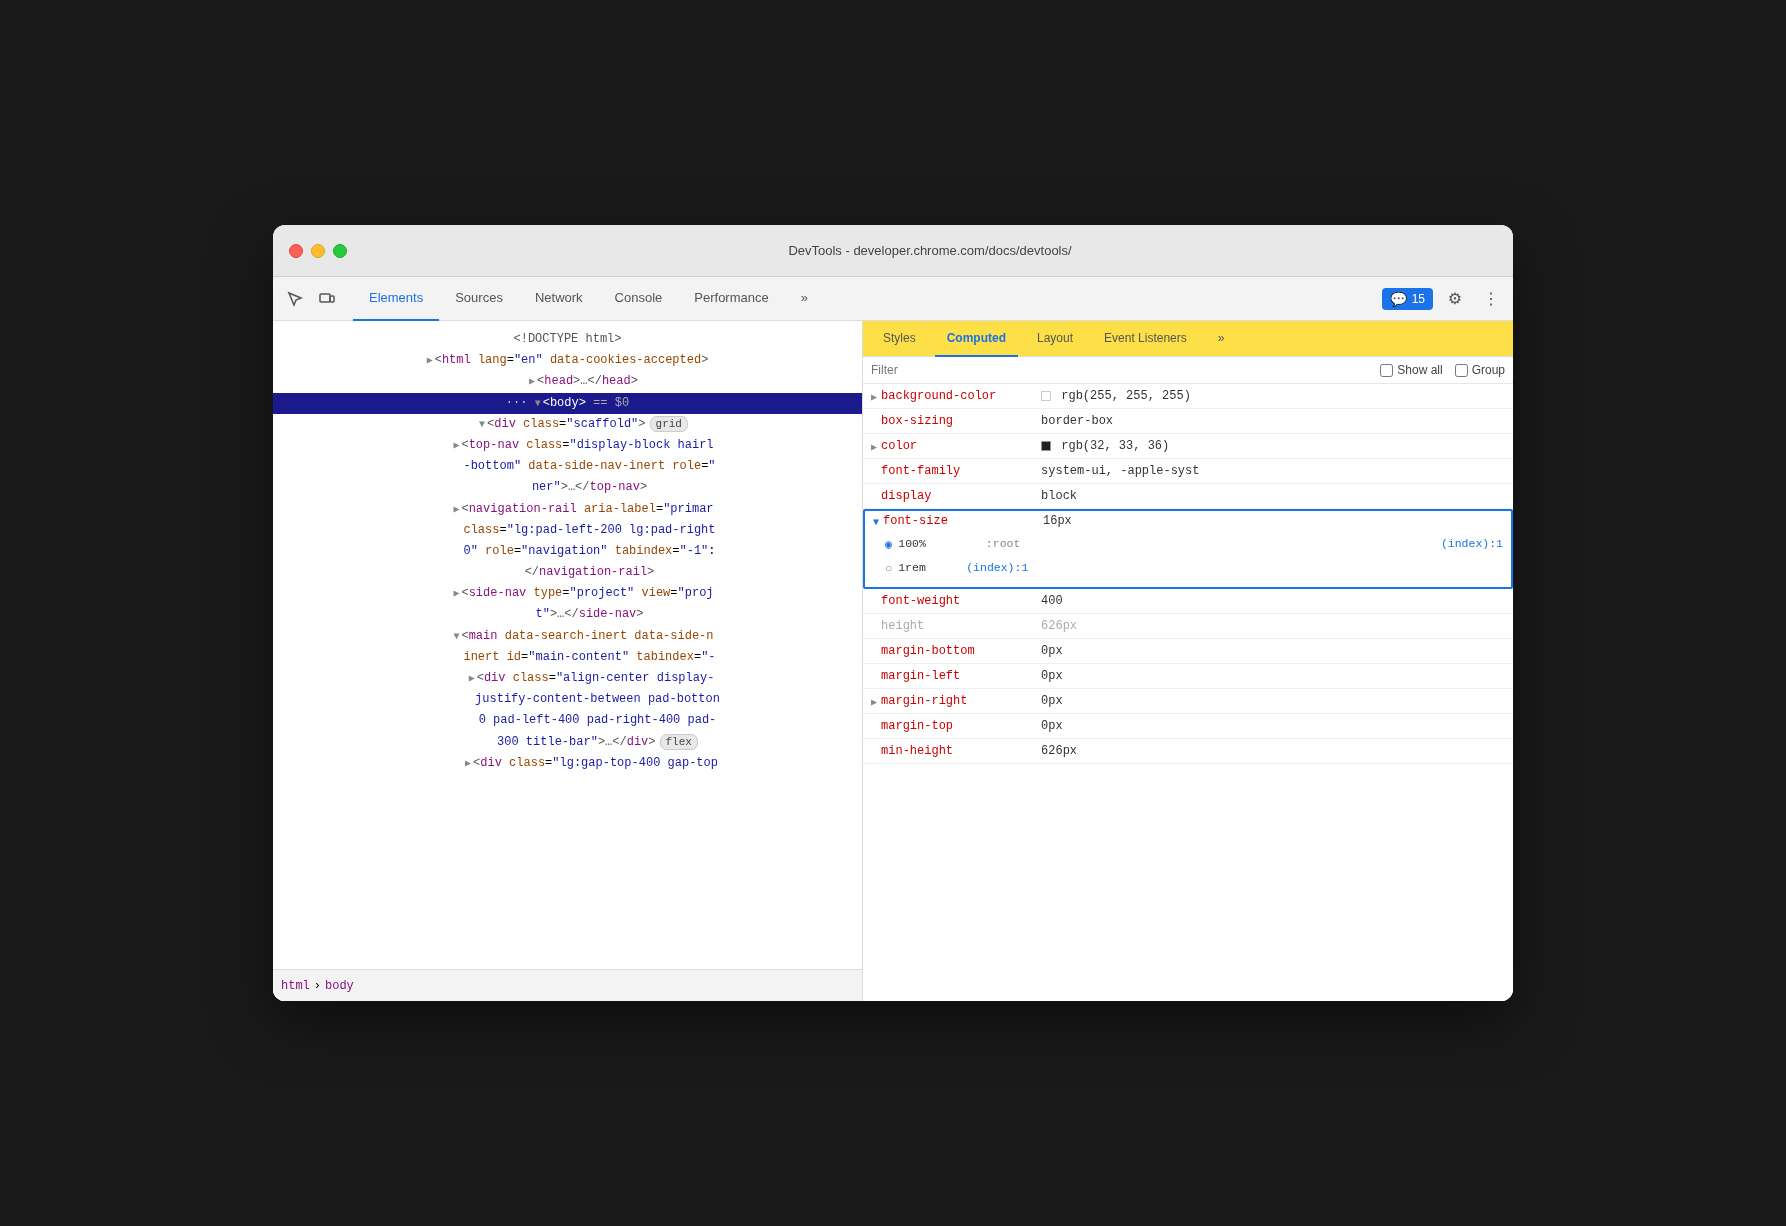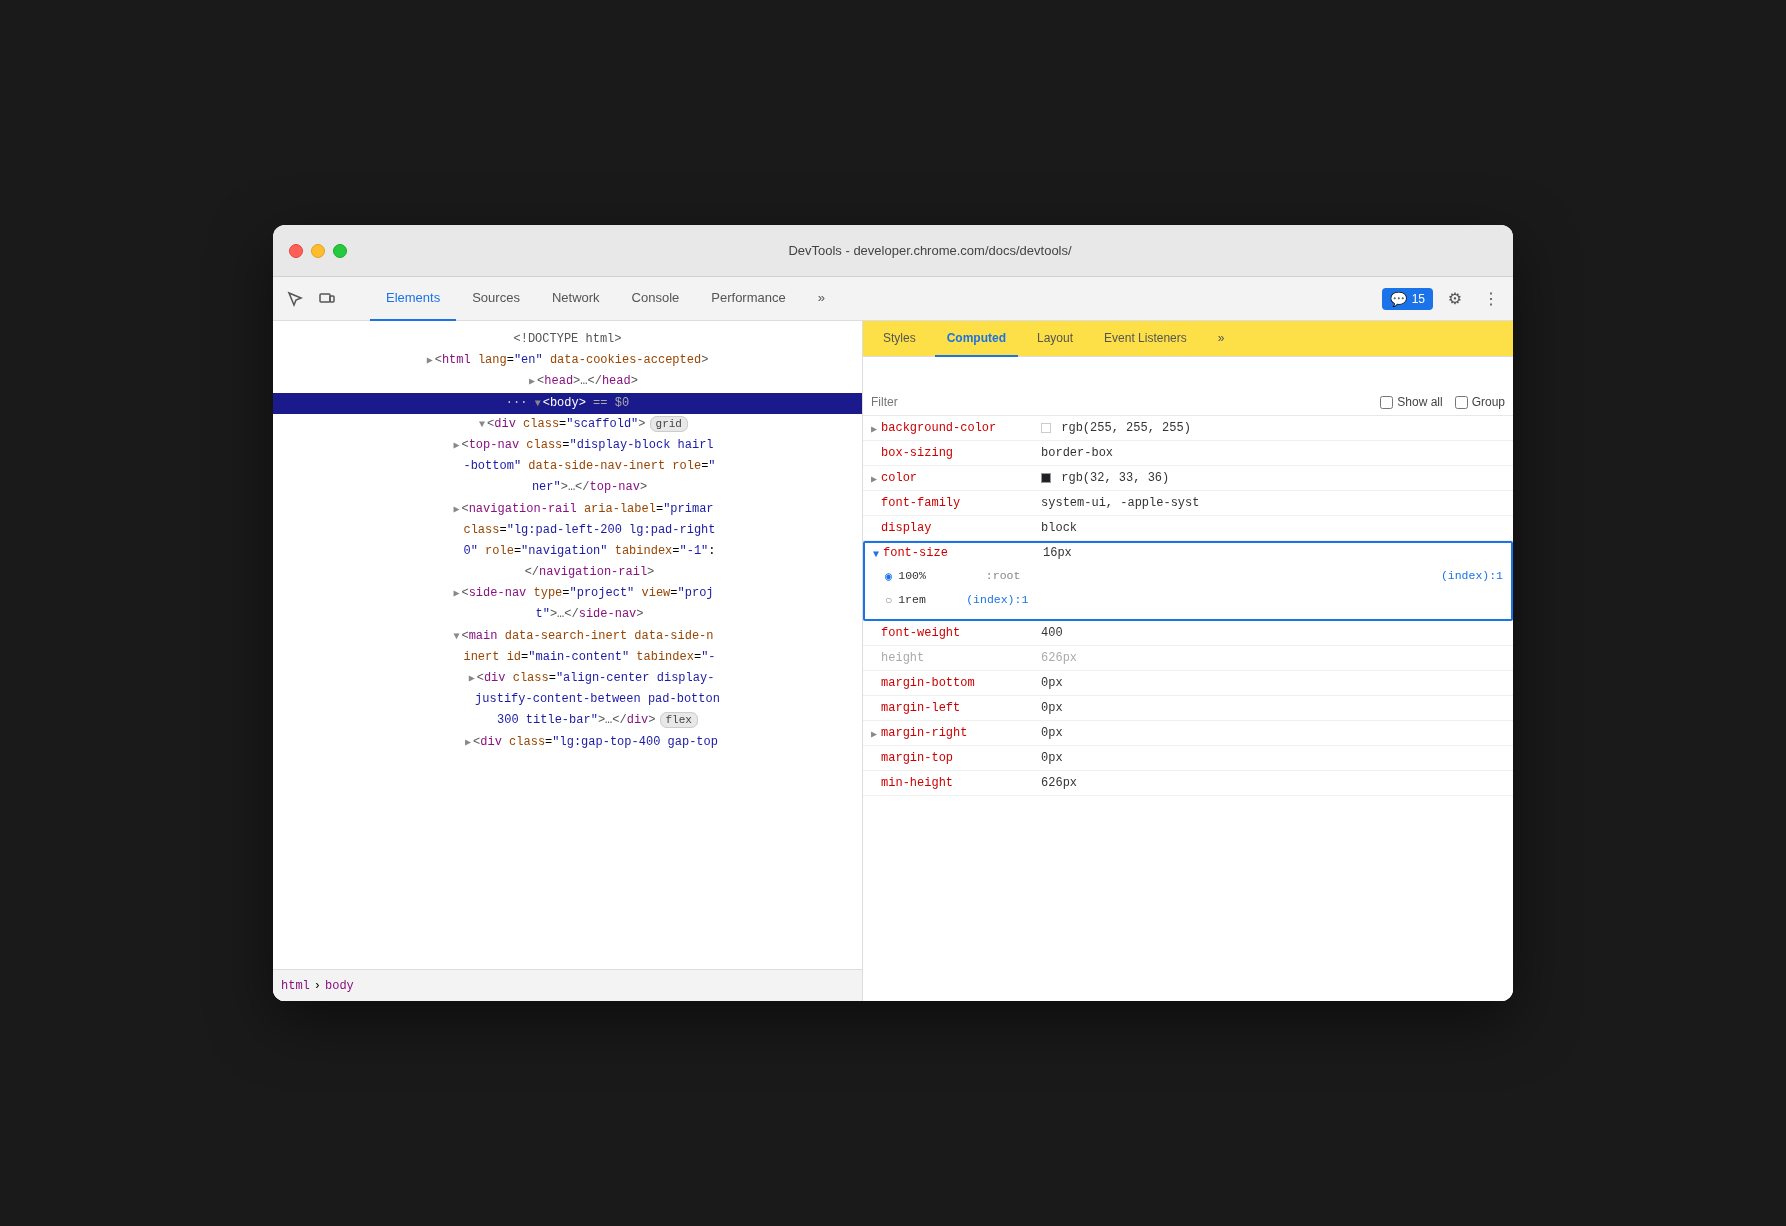--- a/index.html
+++ b/index.html
@@ -61,21 +61,21 @@
     }
 
     
     .toolbar {
       display: flex;
       align-items: center;
       background: #f3f3f3;
       border-bottom: 1px solid #ddd;
       height: 44px;
       padding: 0 8px;
-      gap: 21px;
+      gap: 4px;
     }
 
     .toolbar-icons {
       display: flex;
       gap: 4px;
       margin-right: 8px;
     }
 
     .toolbar-icon {
       width: 28px;
@@ -252,21 +252,20 @@
       font-weight: 600;
     }
 
     
     .filter-bar {
       display: flex;
       align-items: flex-start;
       padding: 6px 8px;
       border-bottom: 1px solid #e8e8e8;
       gap: 8px;
-      margin-top: 32px;
     }
 
     .filter-input {
       flex: 1;
       border: none;
       outline: none;
       font-size: 12px;
       background: transparent;
       color: #555;
     }
@@ -491,20 +490,23 @@
             <span class="triangle-down">▼</span><span class="punctuation">&lt;</span><span class="tag-name">main</span> <span class="attr-name">data-search-inert</span> <span class="attr-name">data-side-n</span>
           </div>
           <div class="dom-line indent-2">
             <span style="padding-left:12px;"><span class="attr-name">inert</span> <span class="attr-name">id</span>=<span class="attr-value">"main-content"</span> <span class="attr-name">tabindex</span>=<span class="attr-value">"-</span></span>
           </div>
           <div class="dom-line indent-3">
             <span class="triangle">▶</span><span class="punctuation">&lt;</span><span class="tag-name">div</span> <span class="attr-name">class</span>=<span class="attr-value">"align-center display-</span>
           </div>
           <div class="dom-line indent-3">
             <span style="padding-left:12px;"><span class="attr-value">justify-content-between pad-botton</span></span>
+          </div>
+          <div class="dom-line indent-3">
+            <span style="padding-left:12px;"><span class="attr-value">0 pad-left-400 pad-right-400 pad-</span></span>
           </div>
           <div class="dom-line indent-3">
             <span style="padding-left:12px;"><span class="attr-value">300 title-bar"</span><span class="punctuation">&gt;…&lt;/</span><span class="tag-name">div</span><span class="punctuation">&gt;</span><span class="badge-tag">flex</span></span>
           </div>
           <div class="dom-line indent-3">
             <span class="triangle">▶</span><span class="punctuation">&lt;</span><span class="tag-name">div</span> <span class="attr-name">class</span>=<span class="attr-value">"lg:gap-top-400 gap-top</span>
           </div>
         </div>
 
         <div class="breadcrumb-bar">

